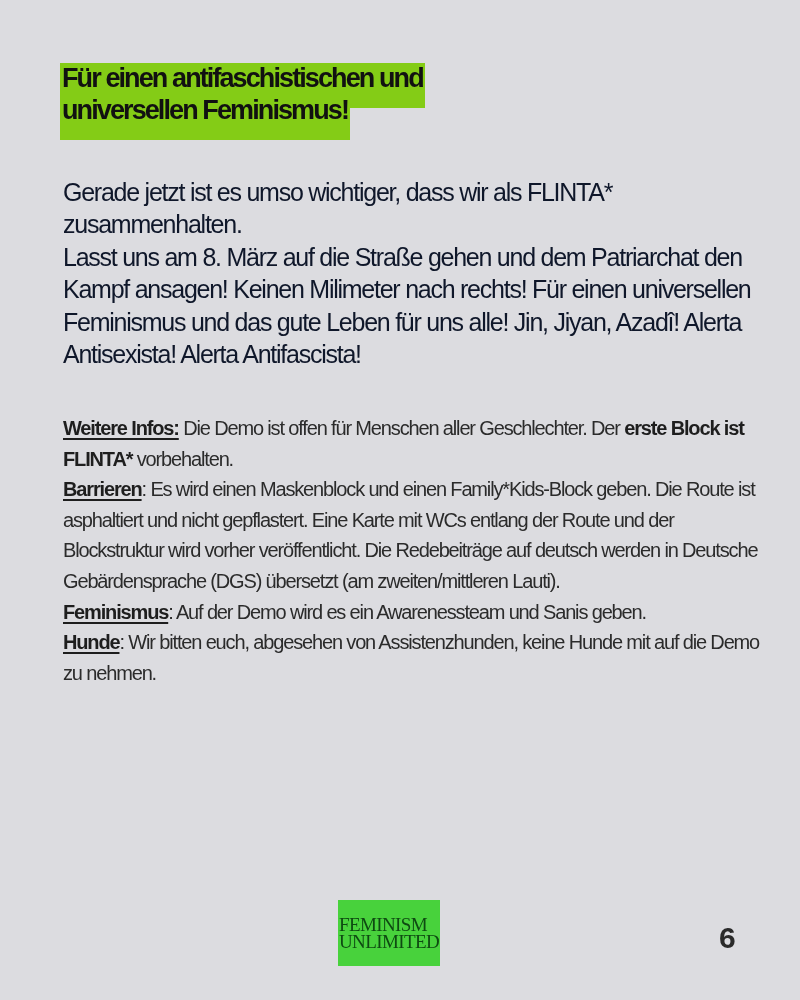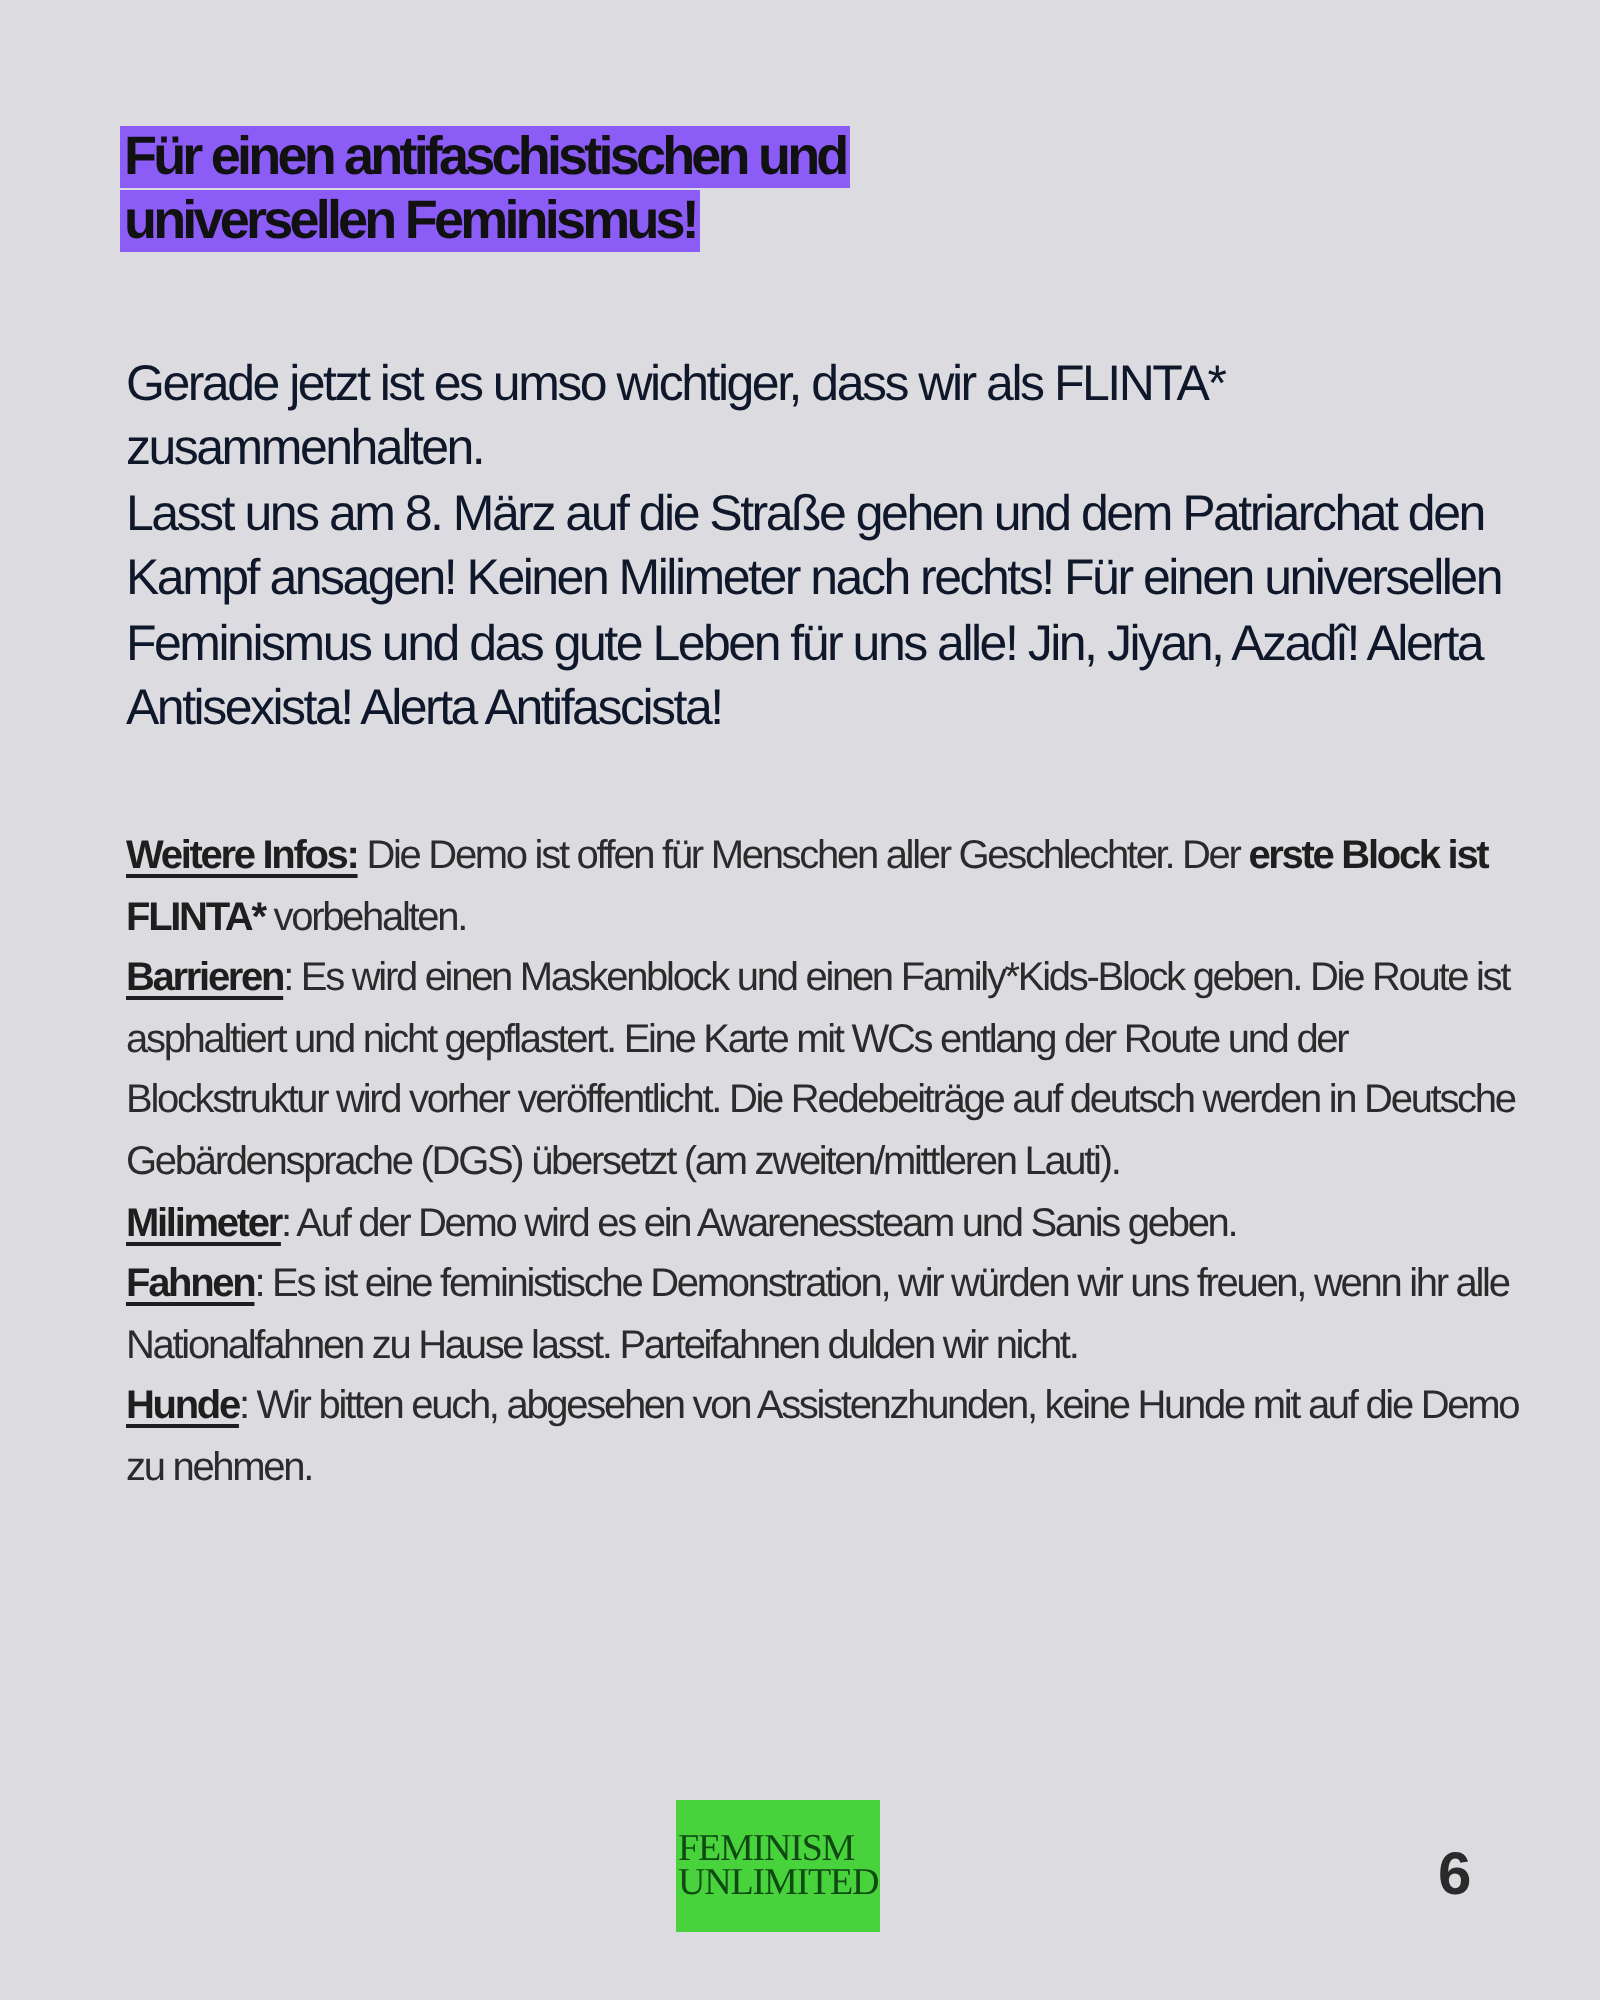--- a/index.html
+++ b/index.html
@@ -17,24 +17,24 @@
     width: 420px;
     font-family: "Liberation Sans", sans-serif;
     font-weight: bold;
     font-size: 27px;
     line-height: 32px;
     letter-spacing: -1.9px;
     color: #111;
     margin: 0;
   }
   .title span.hl {
-    background: #8b5cf6;
+    background: #84cc16;
     box-decoration-break: clone;
     -webkit-box-decoration-break: clone;
-    padding: 0 2px 1px 2px;
+    padding: 0 2px 15px 2px;
   }
   .intro {
     position: absolute;
     left: 63px; top: 176px;
     width: 700px;
     font-size: 25px;
     line-height: 32.4px;
     letter-spacing: -1.25px;
     color: #0f172a;
     margin: 0;
@@ -89,22 +89,21 @@
 </h1>
 
 <div class="intro">
   <p>Gerade jetzt ist es umso wichtiger, dass wir als FLINTA* zusammenhalten.</p>
   <p>Lasst uns am 8. März auf die Straße gehen und dem Patriarchat den Kampf ansagen! Keinen Milimeter nach rechts! Für einen universellen Feminismus und das gute Leben für uns alle! Jin, Jiyan, Azadî! Alerta Antisexista! Alerta Antifascista!</p>
 </div>
 
 <div class="infos">
   <p><span class="lbl">Weitere Infos:</span><span> Die Demo ist offen für Menschen aller Geschlechter. Der </span><b>erste Block ist FLINTA*</b><span> vorbehalten.</span></p>
   <p><span class="lbl">Barrieren</span><span>: Es wird einen Maskenblock und einen Family*Kids-Block geben. Die Route ist asphaltiert und nicht gepflastert. Eine Karte mit WCs entlang der Route und der Blockstruktur wird vorher veröffentlicht.  Die Redebeiträge auf deutsch werden in Deutsche Gebärdensprache (DGS) übersetzt (am zweiten/mittleren Lauti).</span></p>
-  <p><span class="lbl">Milimeter</span><span>: Auf der Demo wird es ein Awarenessteam und Sanis geben.</span></p>
-  <p><span class="lbl">Fahnen</span><span>: Es ist eine feministische Demonstration, wir würden wir uns freuen, wenn ihr alle Nationalfahnen zu Hause lasst. Parteifahnen dulden wir nicht.</span></p>
+  <p><span class="lbl">Feminismus</span><span>: Auf der Demo wird es ein Awarenessteam und Sanis geben.</span></p>
   <p><span class="lbl">Hunde</span><span>: Wir bitten euch, abgesehen von Assistenzhunden, keine Hunde mit auf die Demo zu nehmen.</span></p>
 </div>
 
 <div class="logo">
   <div>FEMINISM</div>
   <div>UNLIMITED</div>
 </div>
 
 <div class="page-num">6</div>
 

